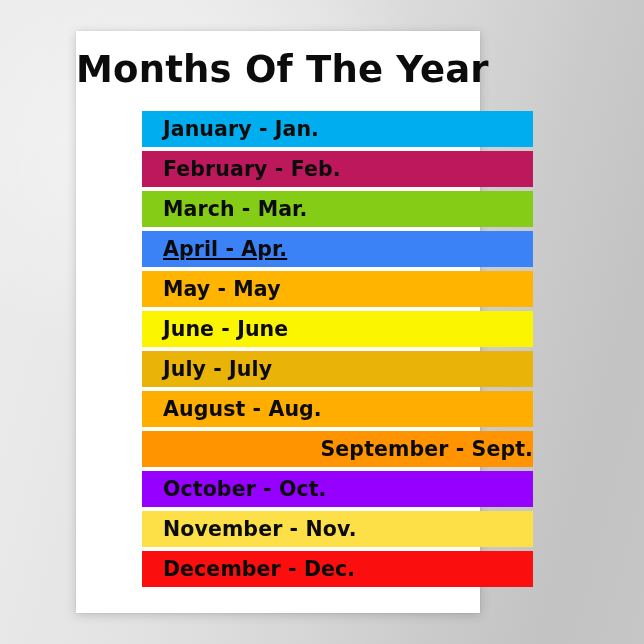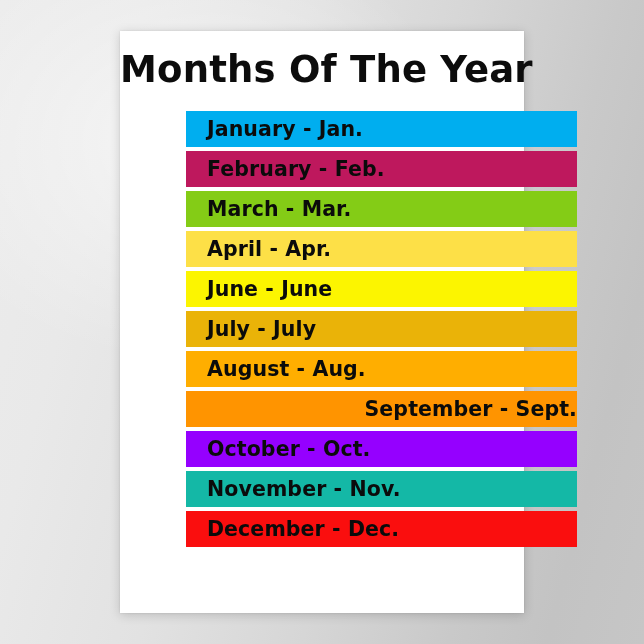--- a/index.html
+++ b/index.html
@@ -32,21 +32,20 @@
 
   #poster {
     position: absolute;
     left: 76px;
     top: 31px;
     width: 404px;
     height: 582px;
     background: #ffffff;
     box-shadow: 0 2px 10px rgba(0,0,0,0.17), 0 0 2px rgba(0,0,0,0.10);
     z-index: 2;
-    margin-left: 44px;
   }
 
   #poster-title {
     position: absolute;
     left: 0;
     right: 0;
     top: 20px;
     text-align: center;
     font-family: "DejaVu Sans", sans-serif;
     font-weight: bold;
@@ -99,39 +98,42 @@
     <div id="month-list">
         <div class="month-row" style="background-color: rgb(0, 174, 239);">
           <span class="month-label">January - Jan.</span>
         </div>
         <div class="month-row" style="background-color: #be185d;">
           <span class="month-label">February - Feb.</span>
         </div>
         <div class="month-row" style="background-color: #84cc16;">
           <span class="month-label">March - Mar.</span>
         </div>
-        <div class="month-row" style="background-color: #fde047;">
+        <div class="month-row" style="background-color: #3b82f6; text-decoration: underline;">
           <span class="month-label">April - Apr.</span>
+        </div>
+        <div class="month-row" style="background-color: rgb(255, 180, 0);">
+          <span class="month-label">May - May</span>
         </div>
         <div class="month-row" style="background-color: rgb(252, 245, 0);">
           <span class="month-label">June - June</span>
         </div>
         <div class="month-row" style="background-color: #eab308;">
           <span class="month-label">July - July</span>
         </div>
         <div class="month-row" style="background-color: rgb(255, 174, 0);">
           <span class="month-label">August - Aug.</span>
         </div>
         <div class="month-row" style="background-color: rgb(255, 148, 0); justify-content: flex-end;">
           <span class="month-label">September - Sept.</span>
         </div>
         <div class="month-row" style="background-color: rgb(149, 0, 255);">
           <span class="month-label">October - Oct.</span>
         </div>
-        <div class="month-row" style="background-color: #14b8a6;">
+        <div class="month-row" style="background-color: #fde047;">
           <span class="month-label">November - Nov.</span>
         </div>
         <div class="month-row" style="background-color: rgb(250, 14, 14);">
           <span class="month-label">December - Dec.</span>
         </div>
       </div>
 
   </div>
 
 </div>

